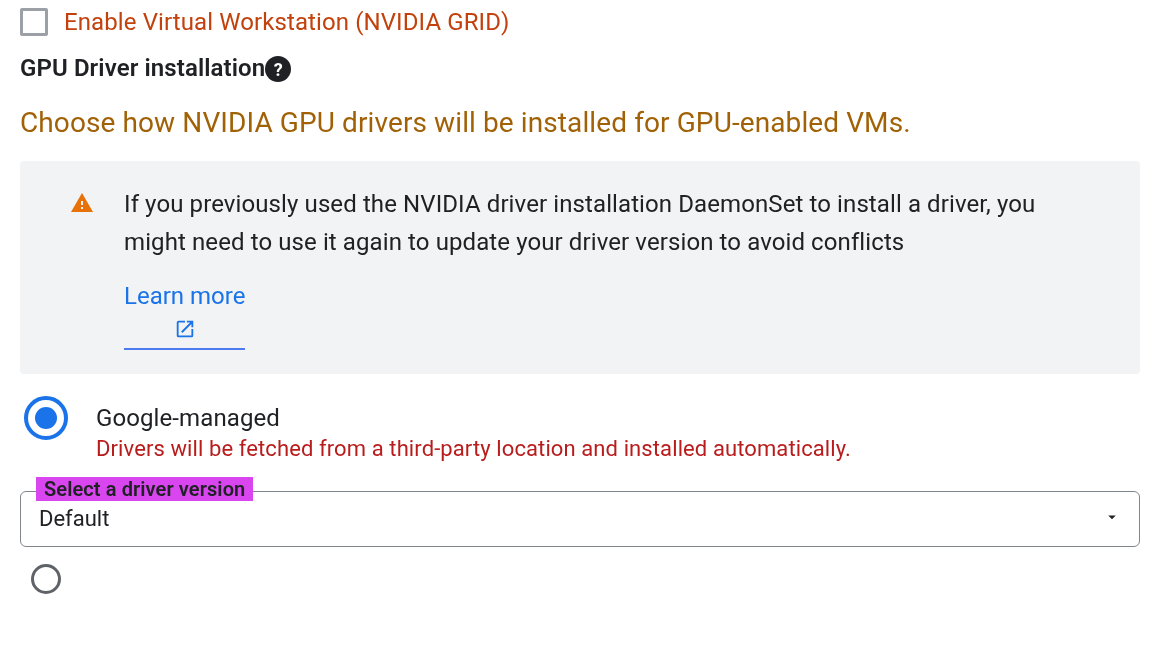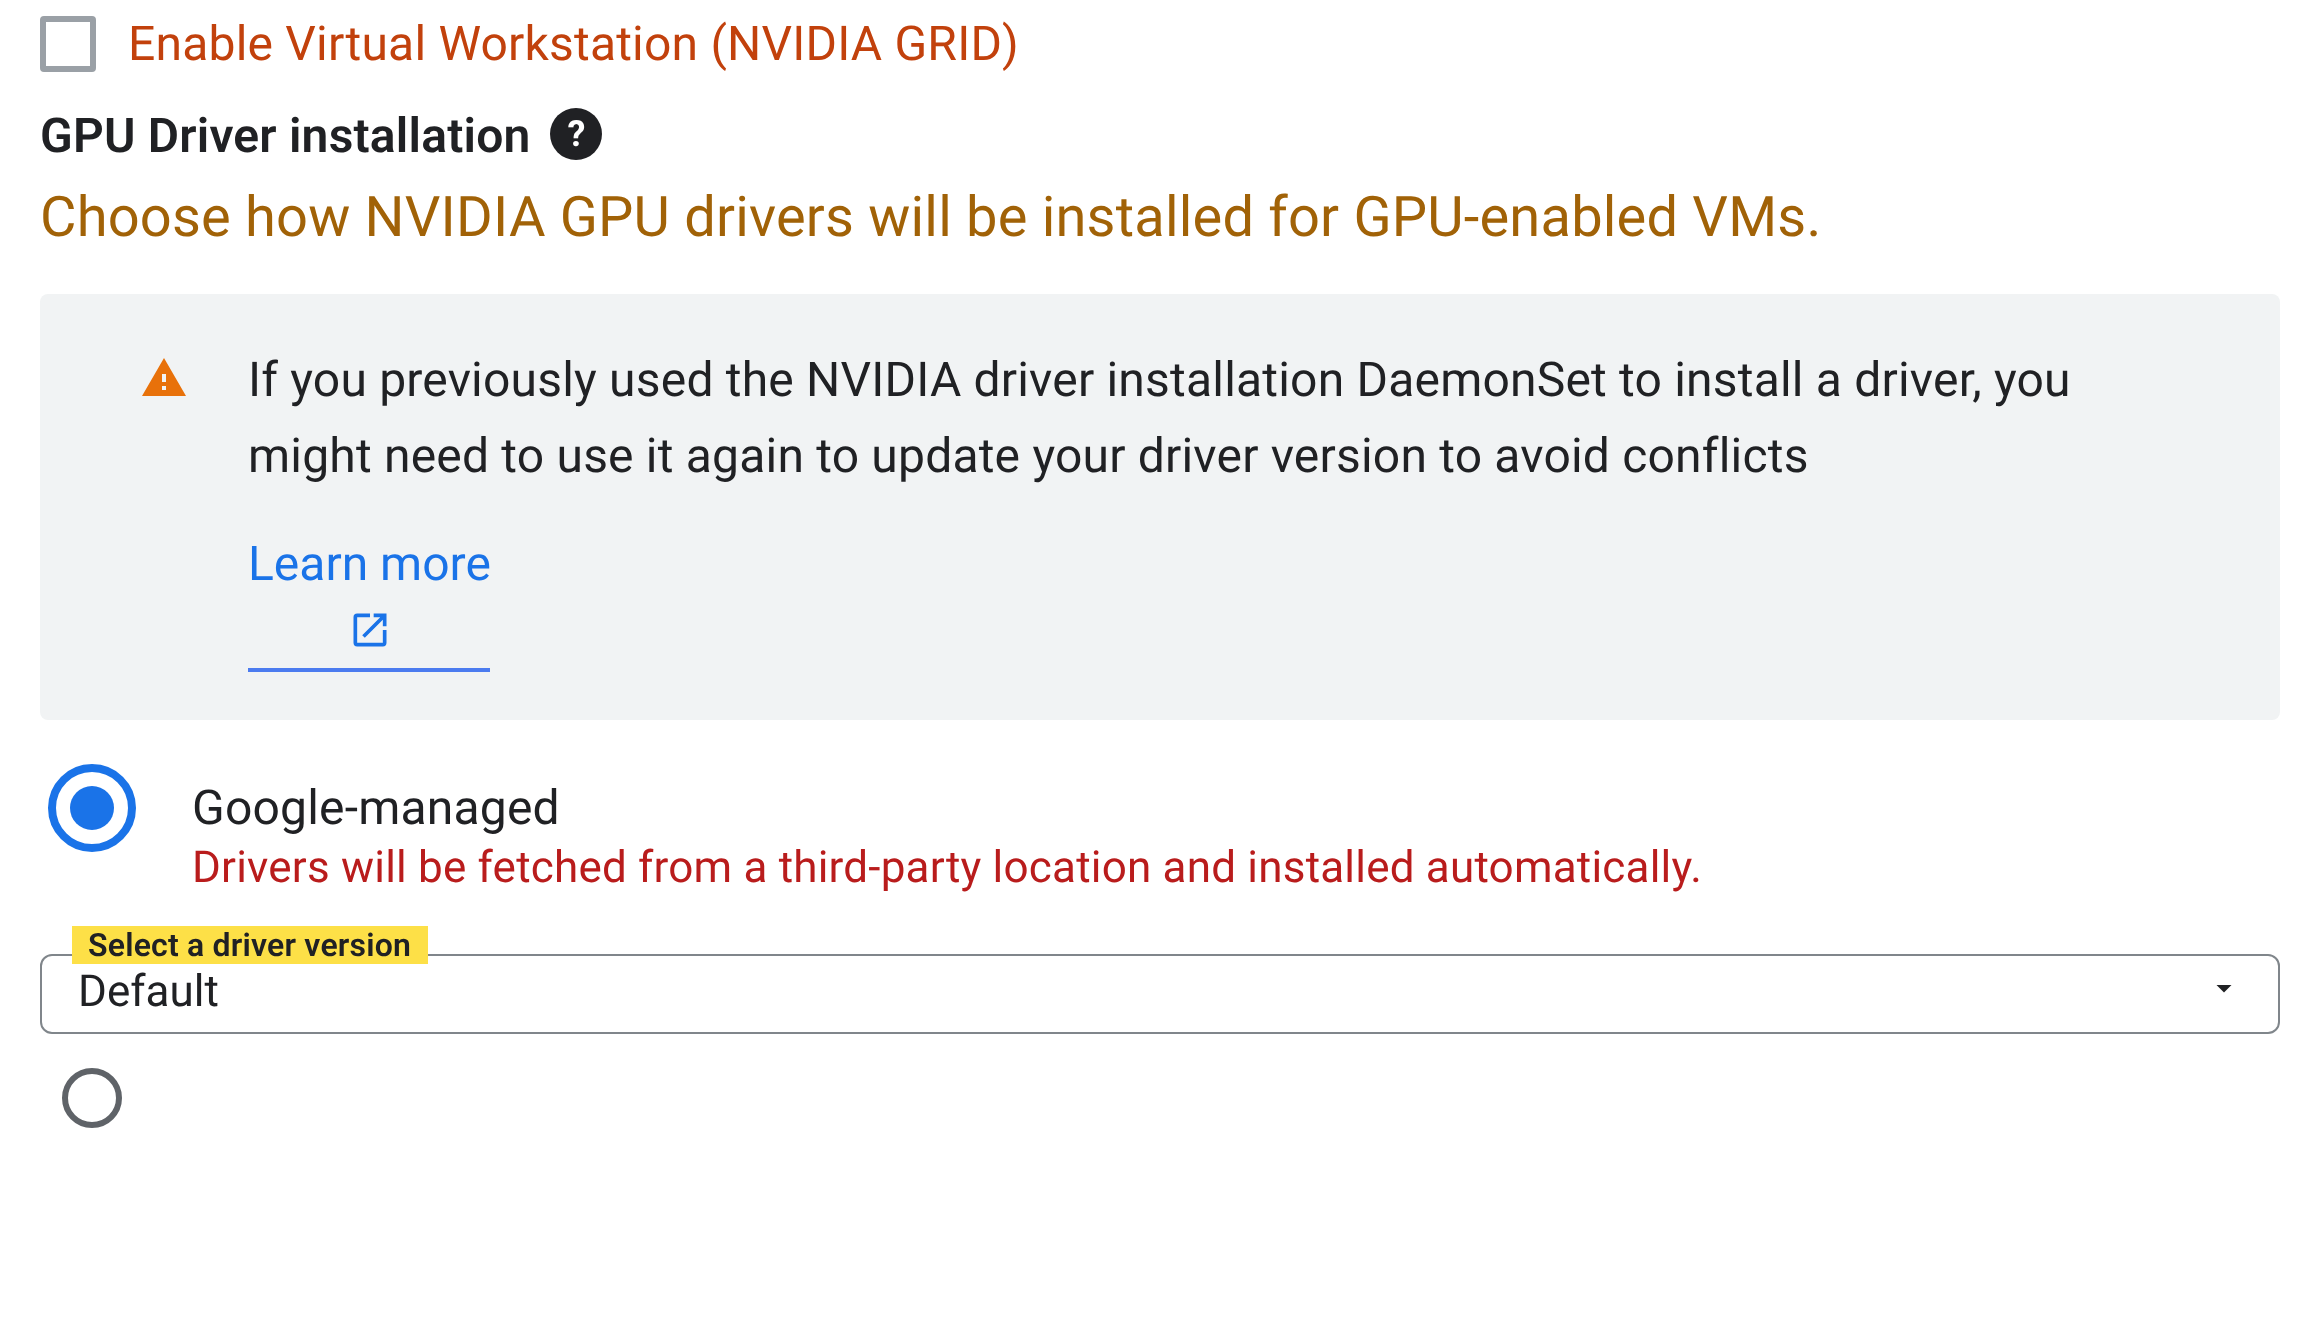--- a/index.html
+++ b/index.html
@@ -28,23 +28,23 @@
       border-radius: 2px;
       cursor: pointer;
     }
     .checkbox-label {
       font-size: 24px;
       color: #c2410c;
       letter-spacing: 0.1px;
     }
     .section-title-row {
       display: flex;
-      align-items: flex-start;
-      gap: 10px;
-      margin-bottom: 10px;
+      align-items: flex-end;
+      gap: 0;
+      margin-bottom: 24px;
     }
     .section-title {
       font-size: 24px;
       font-weight: 600;
       color: #202124;
       letter-spacing: 0.1px;
     }
     .help-icon {
       width: 26px;
       height: 26px;
@@ -157,31 +157,31 @@
       letter-spacing: 0.1px;
     }
     .select-wrap {
       position: relative;
       margin: 30px 0 18px 0;
     }
     .select-label {
       position: absolute;
       top: -14px;
       left: 16px;
-      background: #fde047;
+      background: #d946ef;
       padding: 0 8px;
-      font-size: 16px;
+      font-size: 20px;
       font-weight: 600;
       color: #202124;
       letter-spacing: 0.1px;
     }
     .select-box {
       border: 1.5px solid #80868b;
       border-radius: 6px;
-      height: 40px;
+      height: 56px;
       display: flex;
       align-items: center;
       justify-content: space-between;
       padding: 0 18px 0 18px;
       cursor: pointer;
     }
     .select-value {
       font-size: 22px;
       color: #202124;
     }

